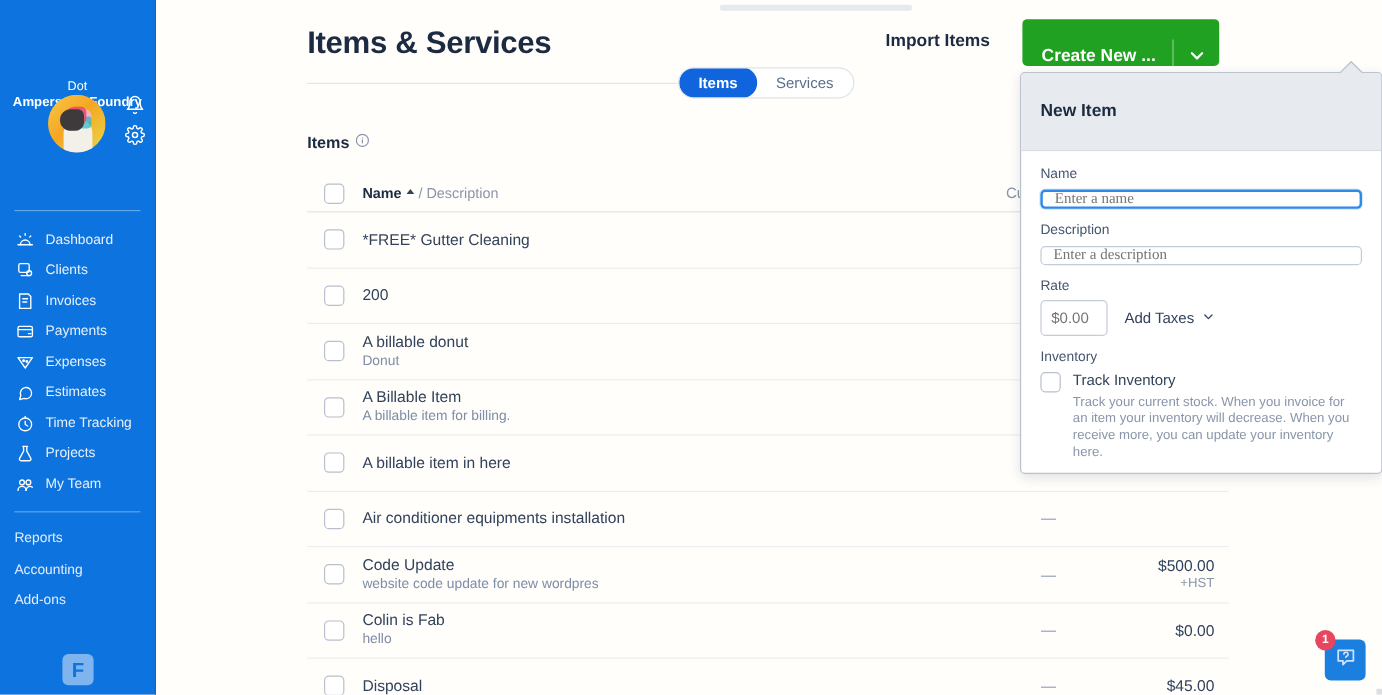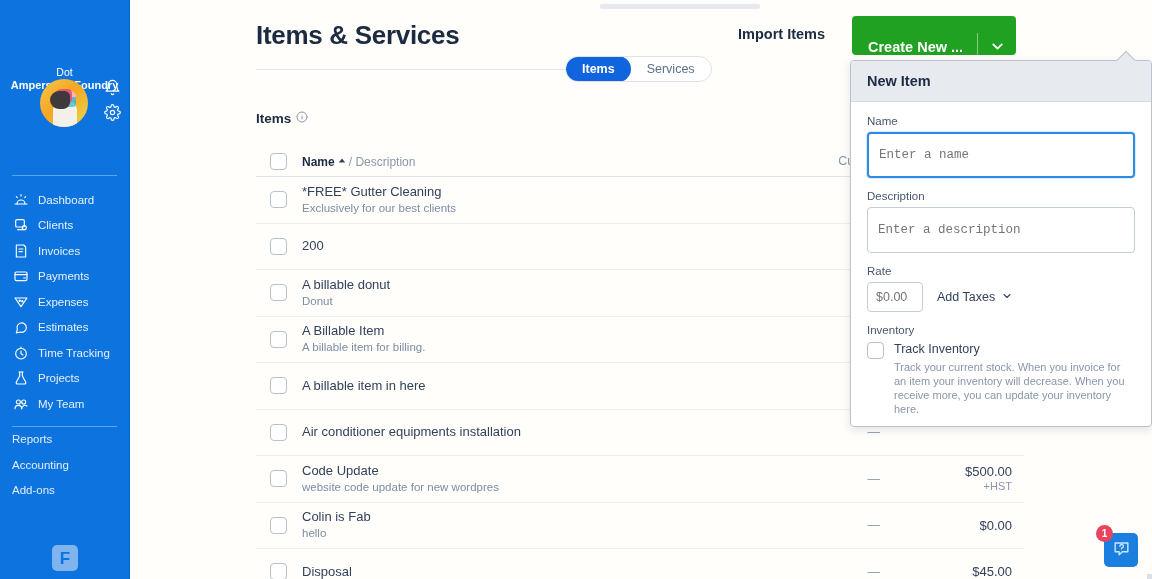--- a/index.html
+++ b/index.html
@@ -50,21 +50,21 @@
 
   .nav { margin-top: 11px; }
   .nav-item {
     display: flex; align-items: center; gap: 9px;
     height: 25.5px; padding-left: 12px;
     font-size: 11.5px; color: #e7f0fb; cursor: pointer;
   }
   .nav-ic { width: 17px; height: 17px; flex: 0 0 17px; display: flex; align-items: center; justify-content: center; }
   .nav-ic svg { display: block; }
 
-  .sec-links { }
+  .sec-links { margin-top: 10px; }
   .sec-link { height: 25.5px; padding-left: 12px; display: flex; align-items: center;
               font-size: 11.5px; color: #e2ecfa; cursor: pointer; }
 
   .fw-logo {
     position: absolute; left: 52px; bottom: 8px;
     width: 26px; height: 26px; border-radius: 5px;
     background: #7fb4ef;
     display: flex; align-items: center; justify-content: center;
   }
   .fw-logo span { color: #0c73df; font-weight: bold; font-size: 17px; line-height: 17px; font-family: "Liberation Sans", sans-serif; }
@@ -156,29 +156,29 @@
     width: 20px; height: 10px; overflow: hidden;
   }
   .modal-arrow::after {
     content: ""; position: absolute; left: 2px; top: 3px;
     width: 15px; height: 15px; background: #e7ebef;
     border-left: 1px solid #b9c2cd; border-top: 1px solid #b9c2cd;
     transform: rotate(45deg);
   }
   .modal-head {
     background: #e7ebef; border-bottom: 1px solid #d6dbe1;
-    padding: 12px 16px; font-size: 14.5px; font-weight: bold; color: #1c2b41;
+    padding: 24px 16px; font-size: 14.5px; font-weight: bold; color: #1c2b41;
     border-radius: 3px 3px 0 0;
   }
   .modal-body { padding: 13px 16px 10px 16px; }
   .fld-label { font-size: 11.5px; color: #46566f; margin-bottom: 5px; }
   .fld-input {
-    width: 100%; height: 46px; border: 1px solid #c4ccd6; border-radius: 4px;
+    width: 100%; height: 16px; border: 1px solid #c4ccd6; border-radius: 4px;
     background: #fff; font-size: 12.5px; color: #9aa7b8;
-    padding: 0 10px; font-family: Liberation Mono, monospace;
+    padding: 0 10px; font-family: Liberation Serif, serif;
     outline: none;
   }
   .fld-input.focused { border: 2px solid #2e8ae6; box-shadow: 0 0 0 1px rgba(46,138,230,.18); }
   .fld-block { margin-bottom: 12px; }
   .rate-row { display: flex; align-items: center; gap: 14px; }
   .rate-input {
     width: 56px; height: 30px; border: 1px solid #c4ccd6; border-radius: 4px;
     background: #fff; font-size: 12.5px; color: #9aa7b8; padding: 0 8px;
     font-family: "Liberation Sans", sans-serif; outline: none;
   }
@@ -401,21 +401,20 @@
         <div class="cur-cell">Current</div>
         <div class="amt-cell"></div>
       </div>
 
       <div class="trow">
         <div class="cb-cell">
             <div class="cbx"></div>
           </div>
         <div class="name-cell">
           <div class="nm">*FREE* Gutter Cleaning</div>
-          <div class="ds">Exclusively for our best clients</div>
         </div>
         <div class="cur-cell">—</div>
         <div class="amt-cell"></div>
       </div>
 
       <div class="trow">
         <div class="cb-cell">
             <div class="cbx"></div>
           </div>
         <div class="name-cell">

